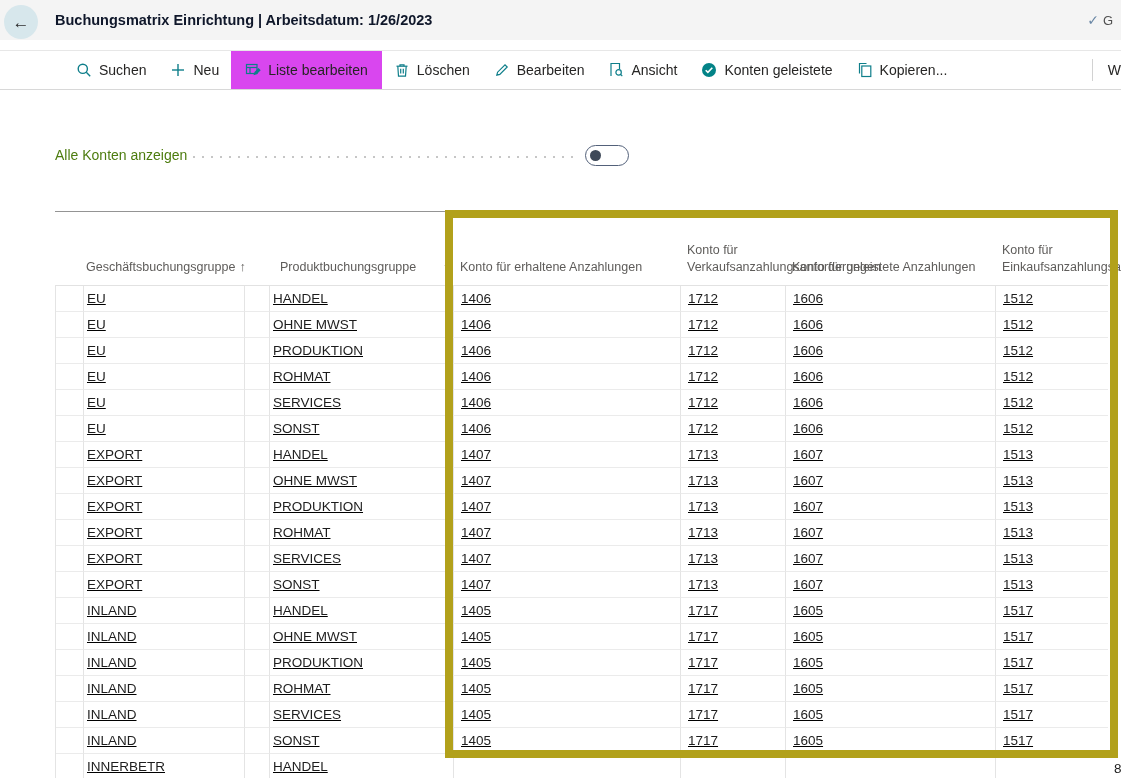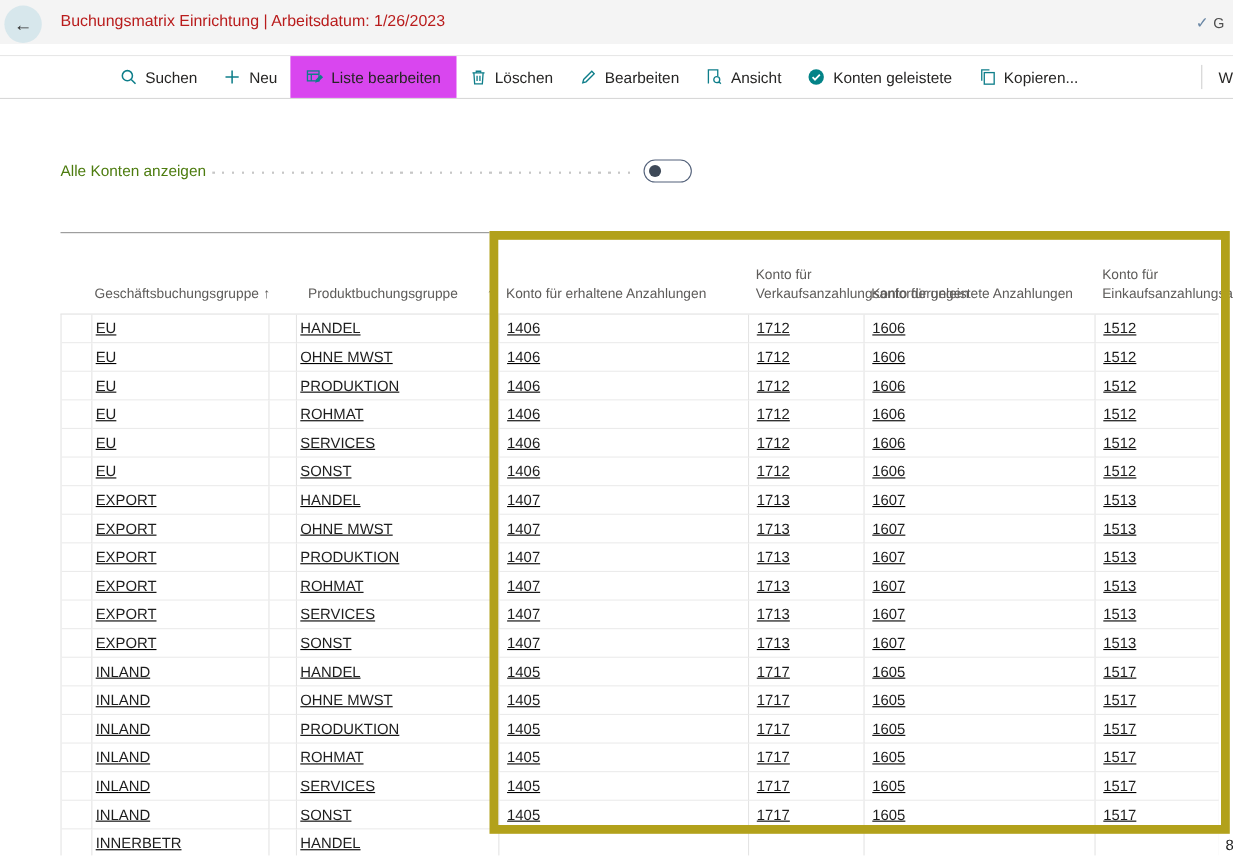--- a/index.html
+++ b/index.html
@@ -4,27 +4,27 @@
 <style>
   * { margin:0; padding:0; box-sizing:border-box; }
   html,body { background:#fff; }
   body { font-family:"Liberation Sans","DejaVu Sans",sans-serif; }
   .screen { position:relative; width:1121px; height:778px; overflow:hidden; background:#fff; }
 
   
   .titlebar { position:absolute; left:0; top:0; width:1121px; height:40px; background:#f4f4f4; display:flex; align-items:center; }
   .back-btn { position:absolute; left:4px; top:5px; width:34px; height:34px; border-radius:50%; background:#d7e7ec; display:flex; align-items:center; justify-content:center; cursor:pointer; }
   .back-btn span { font-size:17px; color:#2d2d2d; line-height:1; }
-  .page-title { position:absolute; left:55px; top:0; height:40px; display:flex; align-items:center; font-size:14.5px; color:#b91c1c; }
+  .page-title { position:absolute; left:55px; top:0; height:40px; display:flex; align-items:center; font-size:14.5px; color:#0f172a;font-weight:bold; }
   .save-indicator { position:absolute; right:8px; top:0; height:40px; display:flex; align-items:center; gap:4px; font-size:13px; }
   .save-indicator .chk { color:#6a87a5; font-size:14px; }
   .save-indicator .lbl { color:#4f4f4f; }
 
   
-  .toolbar { position:absolute; left:0; top:50px; width:1121px; height:40px; background:#fff; border-top:1px solid #e7e7e7; border-bottom:1px solid #d8d8d8; display:flex; align-items:stretch; padding-left:97px; }
+  .toolbar { position:absolute; left:0; top:50px; width:1121px; height:40px; background:#fff; border-top:1px solid #e7e7e7; border-bottom:1px solid #d8d8d8; display:flex; align-items:stretch; padding-left:64px; }
   .tb-btn { display:flex; align-items:center; gap:7px; font-size:14px; color:#262524; cursor:pointer; padding:0 12px; white-space:nowrap; }
   .tb-btn.active { background:#d946ef; padding:0 14px; }
   .tb-btn svg { flex:0 0 auto; }
   .tb-right { margin-left:auto; display:flex; align-items:center; }
   .tb-divider { width:1px; height:22px; background:#d2d2d2; }
   .tb-more { font-size:14px; color:#262524; padding-left:15px; cursor:pointer; }
 
   
   .filter-label { position:absolute; left:55px; top:147px; font-size:14px; color:#4d7c0f; }
   .filter-dots { position:absolute; left:193px; top:156px; width:385px; height:2px;

